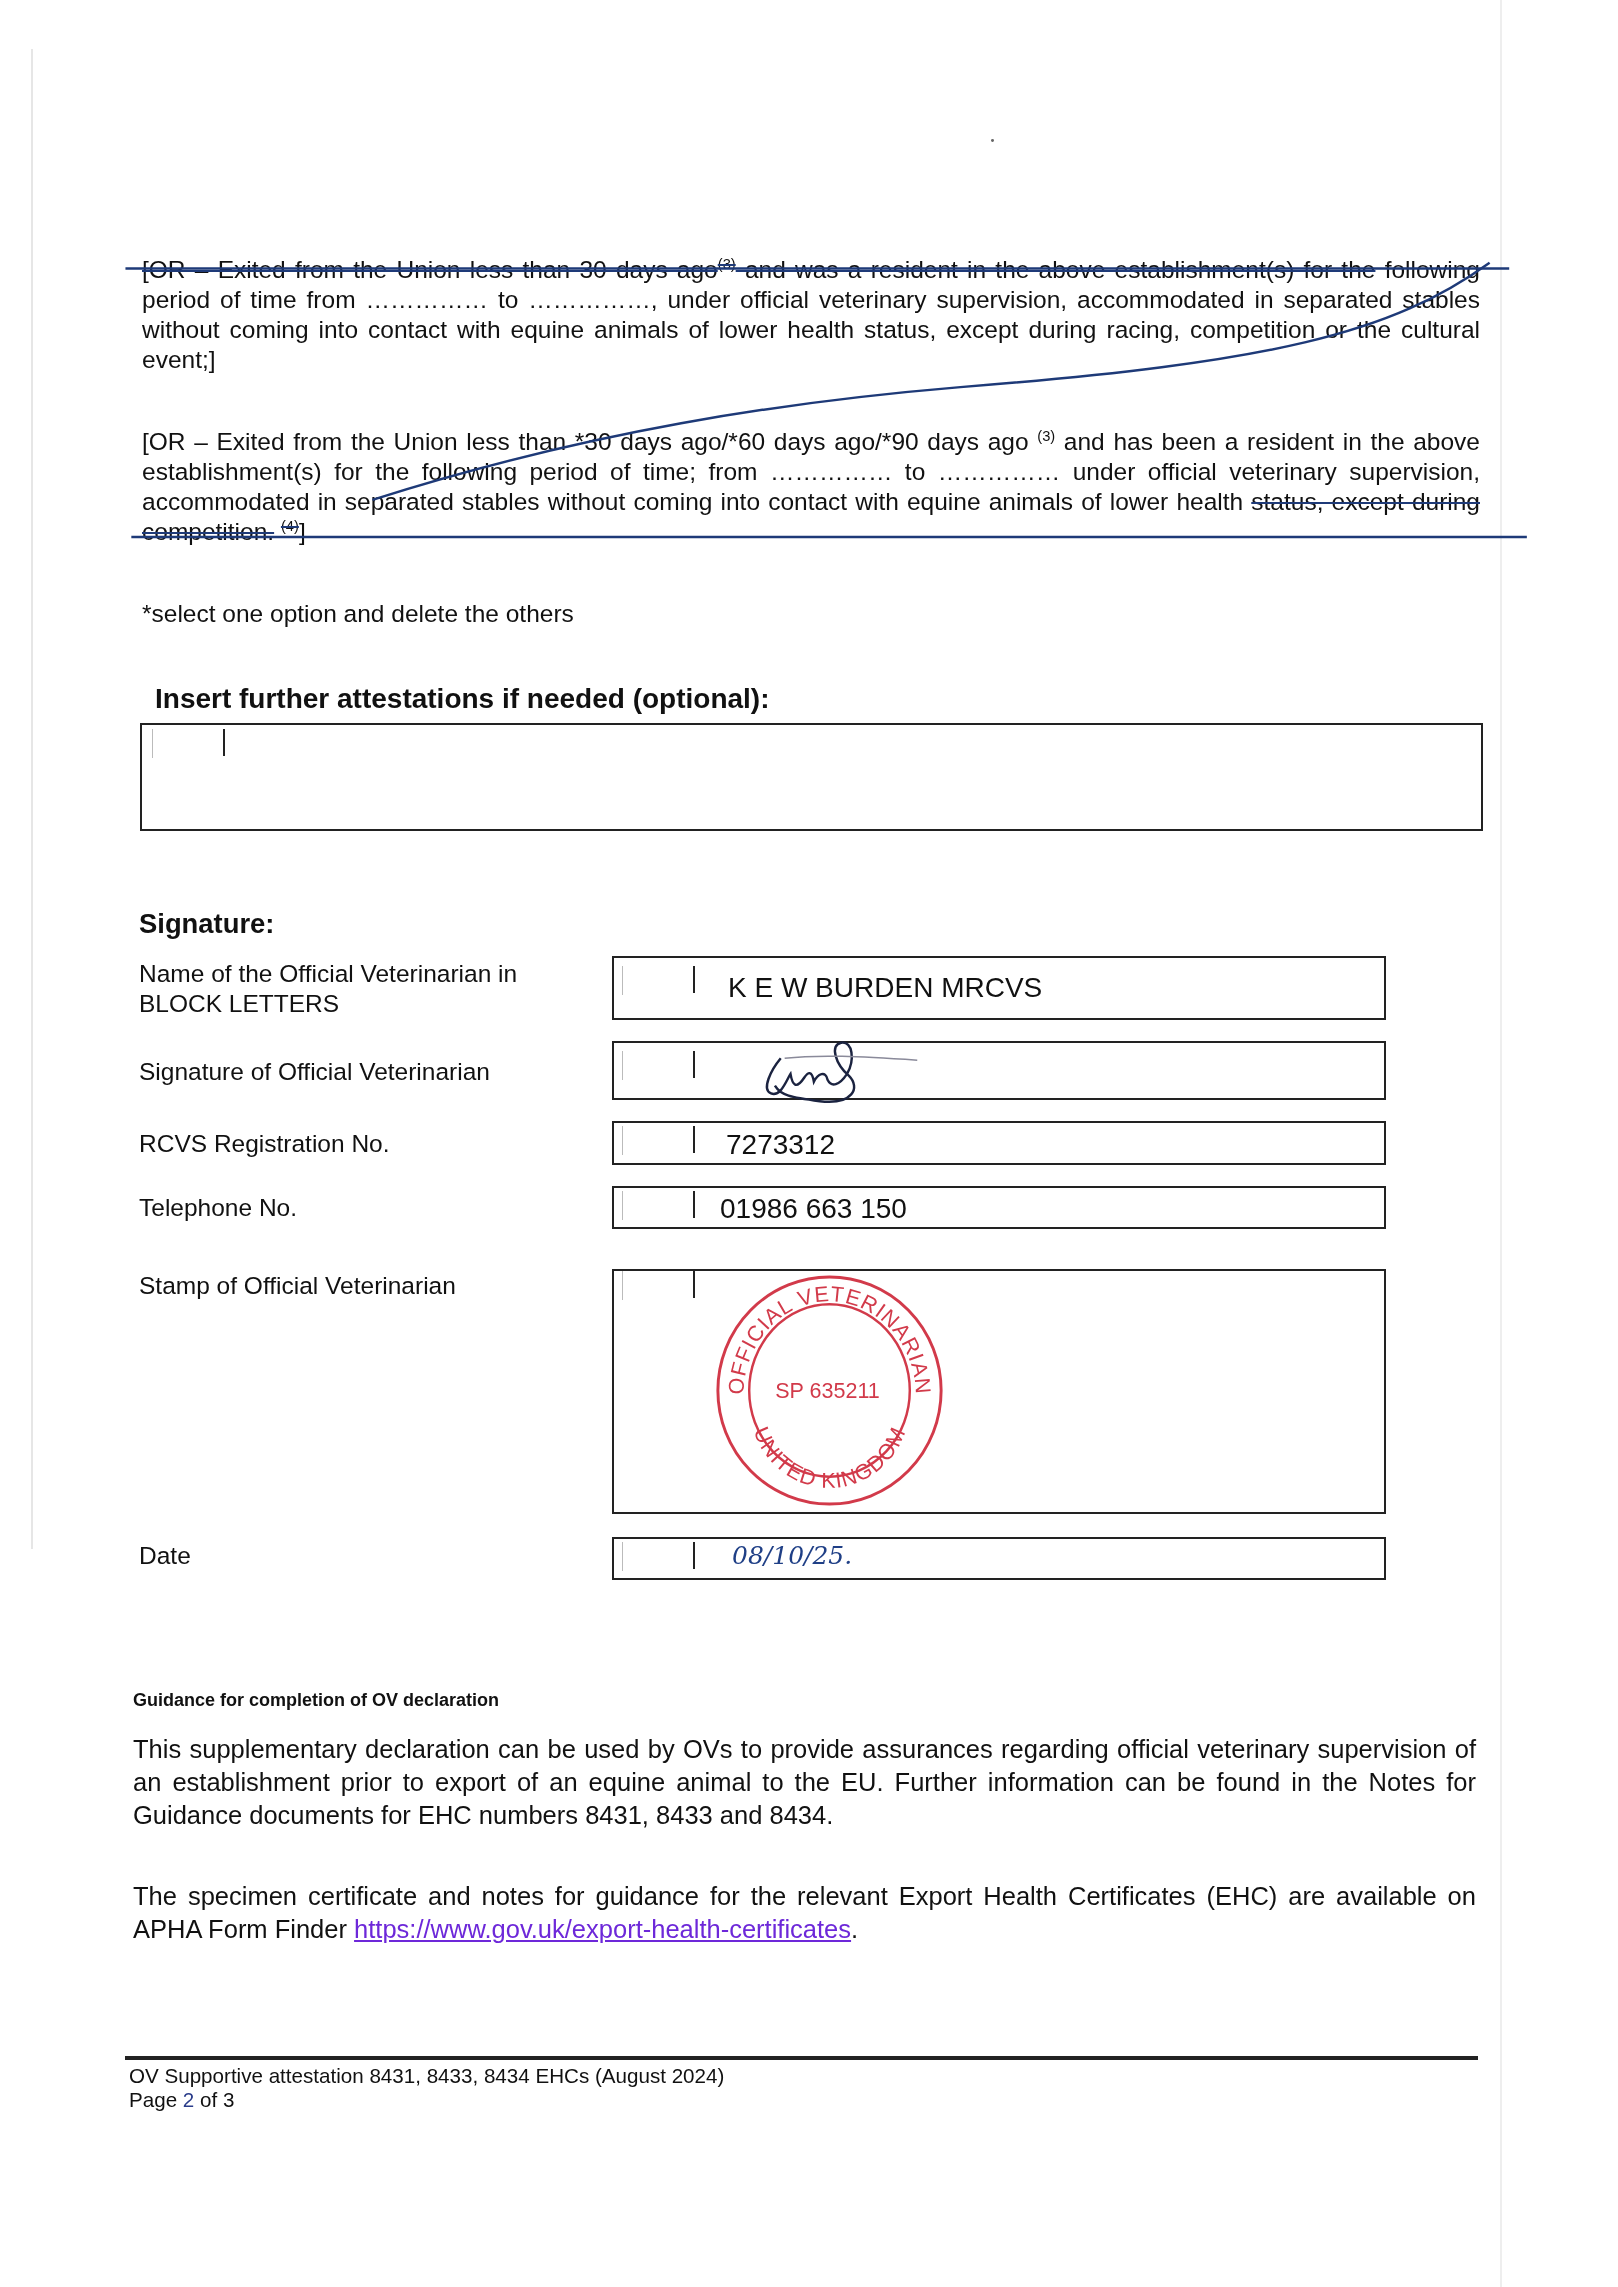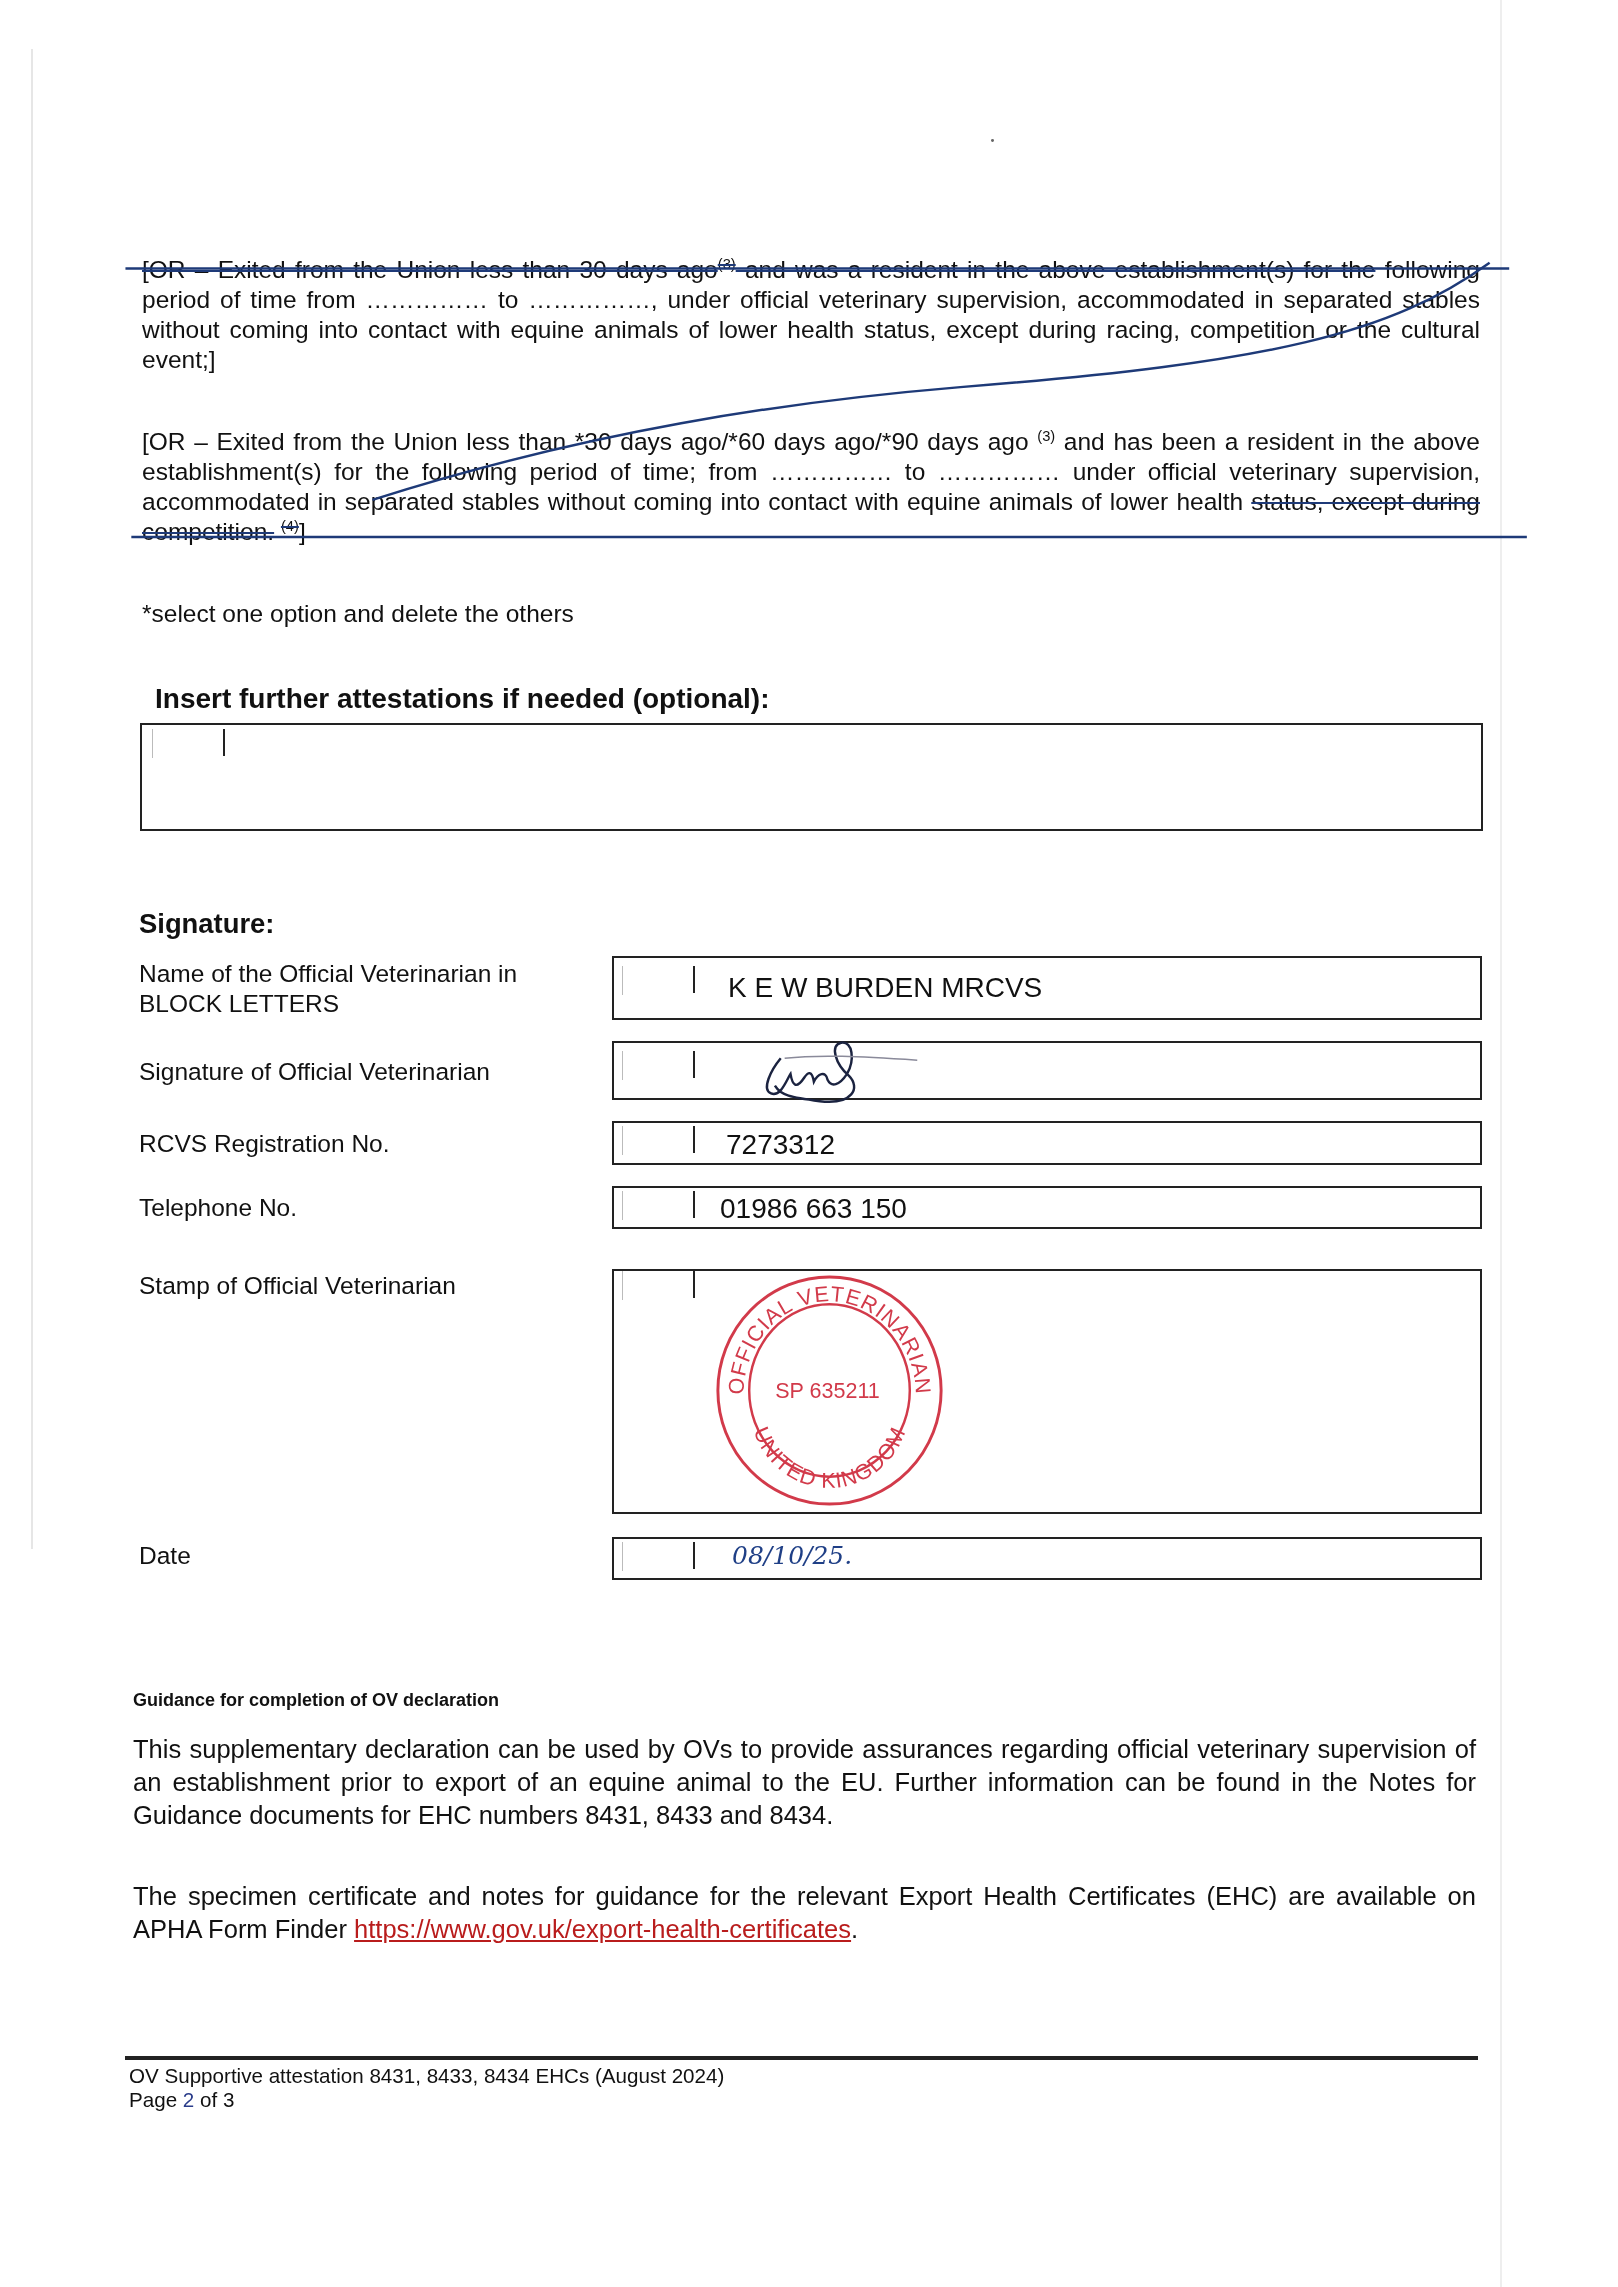--- a/index.html
+++ b/index.html
@@ -22,33 +22,33 @@
 
   .note { position: absolute; left: 142px; top: 600px; font-size: 24.5px; }
   .section-title { position: absolute; left: 155px; top: 683px; font-size: 28px; font-weight: bold; }
   .attest-box { position: absolute; left: 140px; top: 723px; width: 1343px; height: 108px; border: 2px solid #222; box-sizing: border-box; }
   .cursor-marks { position: absolute; left: 9.8px; top: 3.9px; width: 78px; height: 29px; }
   .cursor-marks .m1 { position: absolute; left: 0; top: 0; width: 1px; height: 29px; background: #bbb; }
   .cursor-marks .m2 { position: absolute; left: 71px; top: 0; width: 2px; height: 27.4px; background: #222; }
 
   .sig-heading { position: absolute; left: 139px; top: 908px; font-size: 27.4px; font-weight: bold; }
   .field-label { position: absolute; left: 139px; font-size: 24.5px; line-height: 30px; width: 431px; }
-  .field-box { position: absolute; left: 612px; width: 870px; border: 2px solid #222; box-sizing: border-box; text-decoration: underline; }
+  .field-box { position: absolute; left: 612px; width: 774px; border: 2px solid #222; box-sizing: border-box; text-decoration: underline; }
   .field-box .cursor-marks { top: 7.8px; left: 7.8px; }
   .field-value { position: absolute; left: 114px; font-size: 28px; white-space: nowrap; }
 
   .stamp { position: absolute; left: 98px; top: 2px; width: 235px; height: 235px; }
 
   .handwritten { font-family: "DejaVu Serif", serif; font-style: italic; color: #1f3f86; }
 
   .guidance-title { position: absolute; left: 133px; top: 1690px; font-size: 18px; font-weight: bold; }
   .guidance { position: absolute; left: 133px; width: 1343px; font-size: 25.5px; line-height: 33px; text-align: justify; }
   .g1 { top: 1733px; }
   .g2 { top: 1880px; }
-  .link { color: #b91c1c; text-decoration: underline; }
+  .link { color: #6d28d9; text-decoration: underline; }
 
   .footer-rule { position: absolute; left: 125px; top: 2056px; width: 1353px; height: 3.9px; background: #222; }
   .footer { position: absolute; left: 129px; top: 2064px; font-size: 20.6px; line-height: 23.5px; }
   .pagenum { color: #2a3c8a; }
 </style>
 </head>
 <body>
 
 <div class="scan-edge-left"></div>
 <div class="scan-edge-right"></div>

